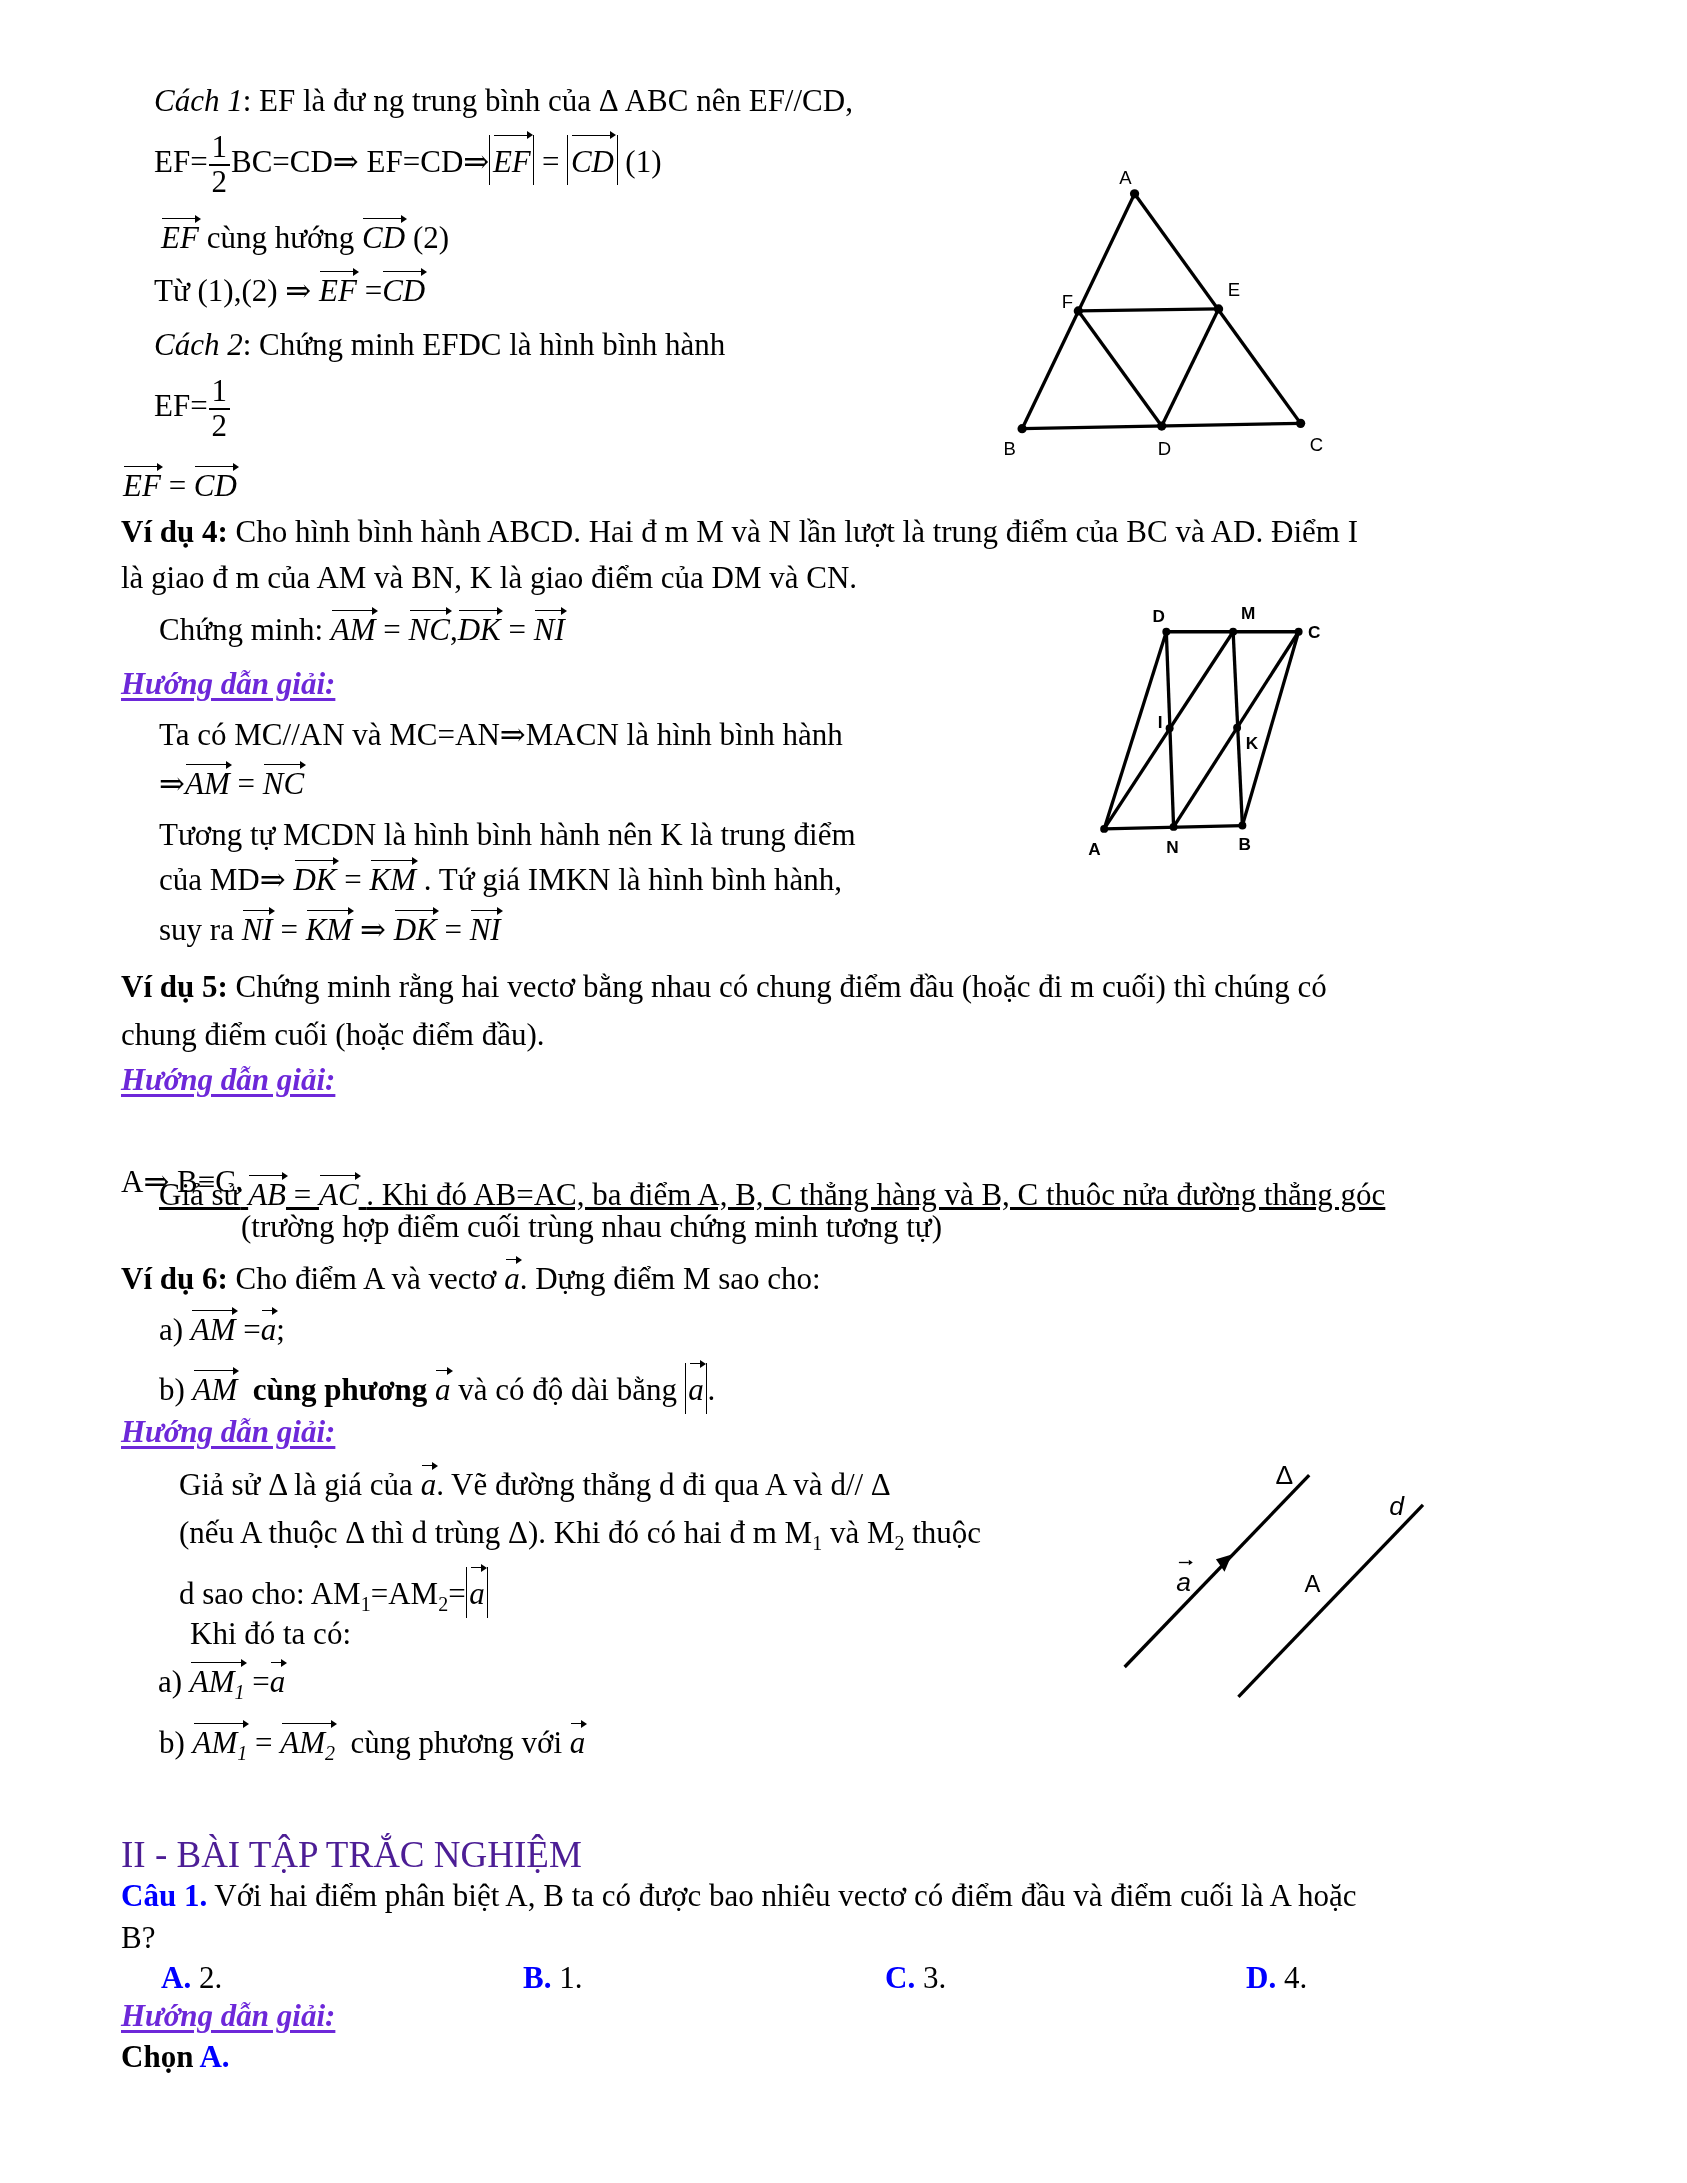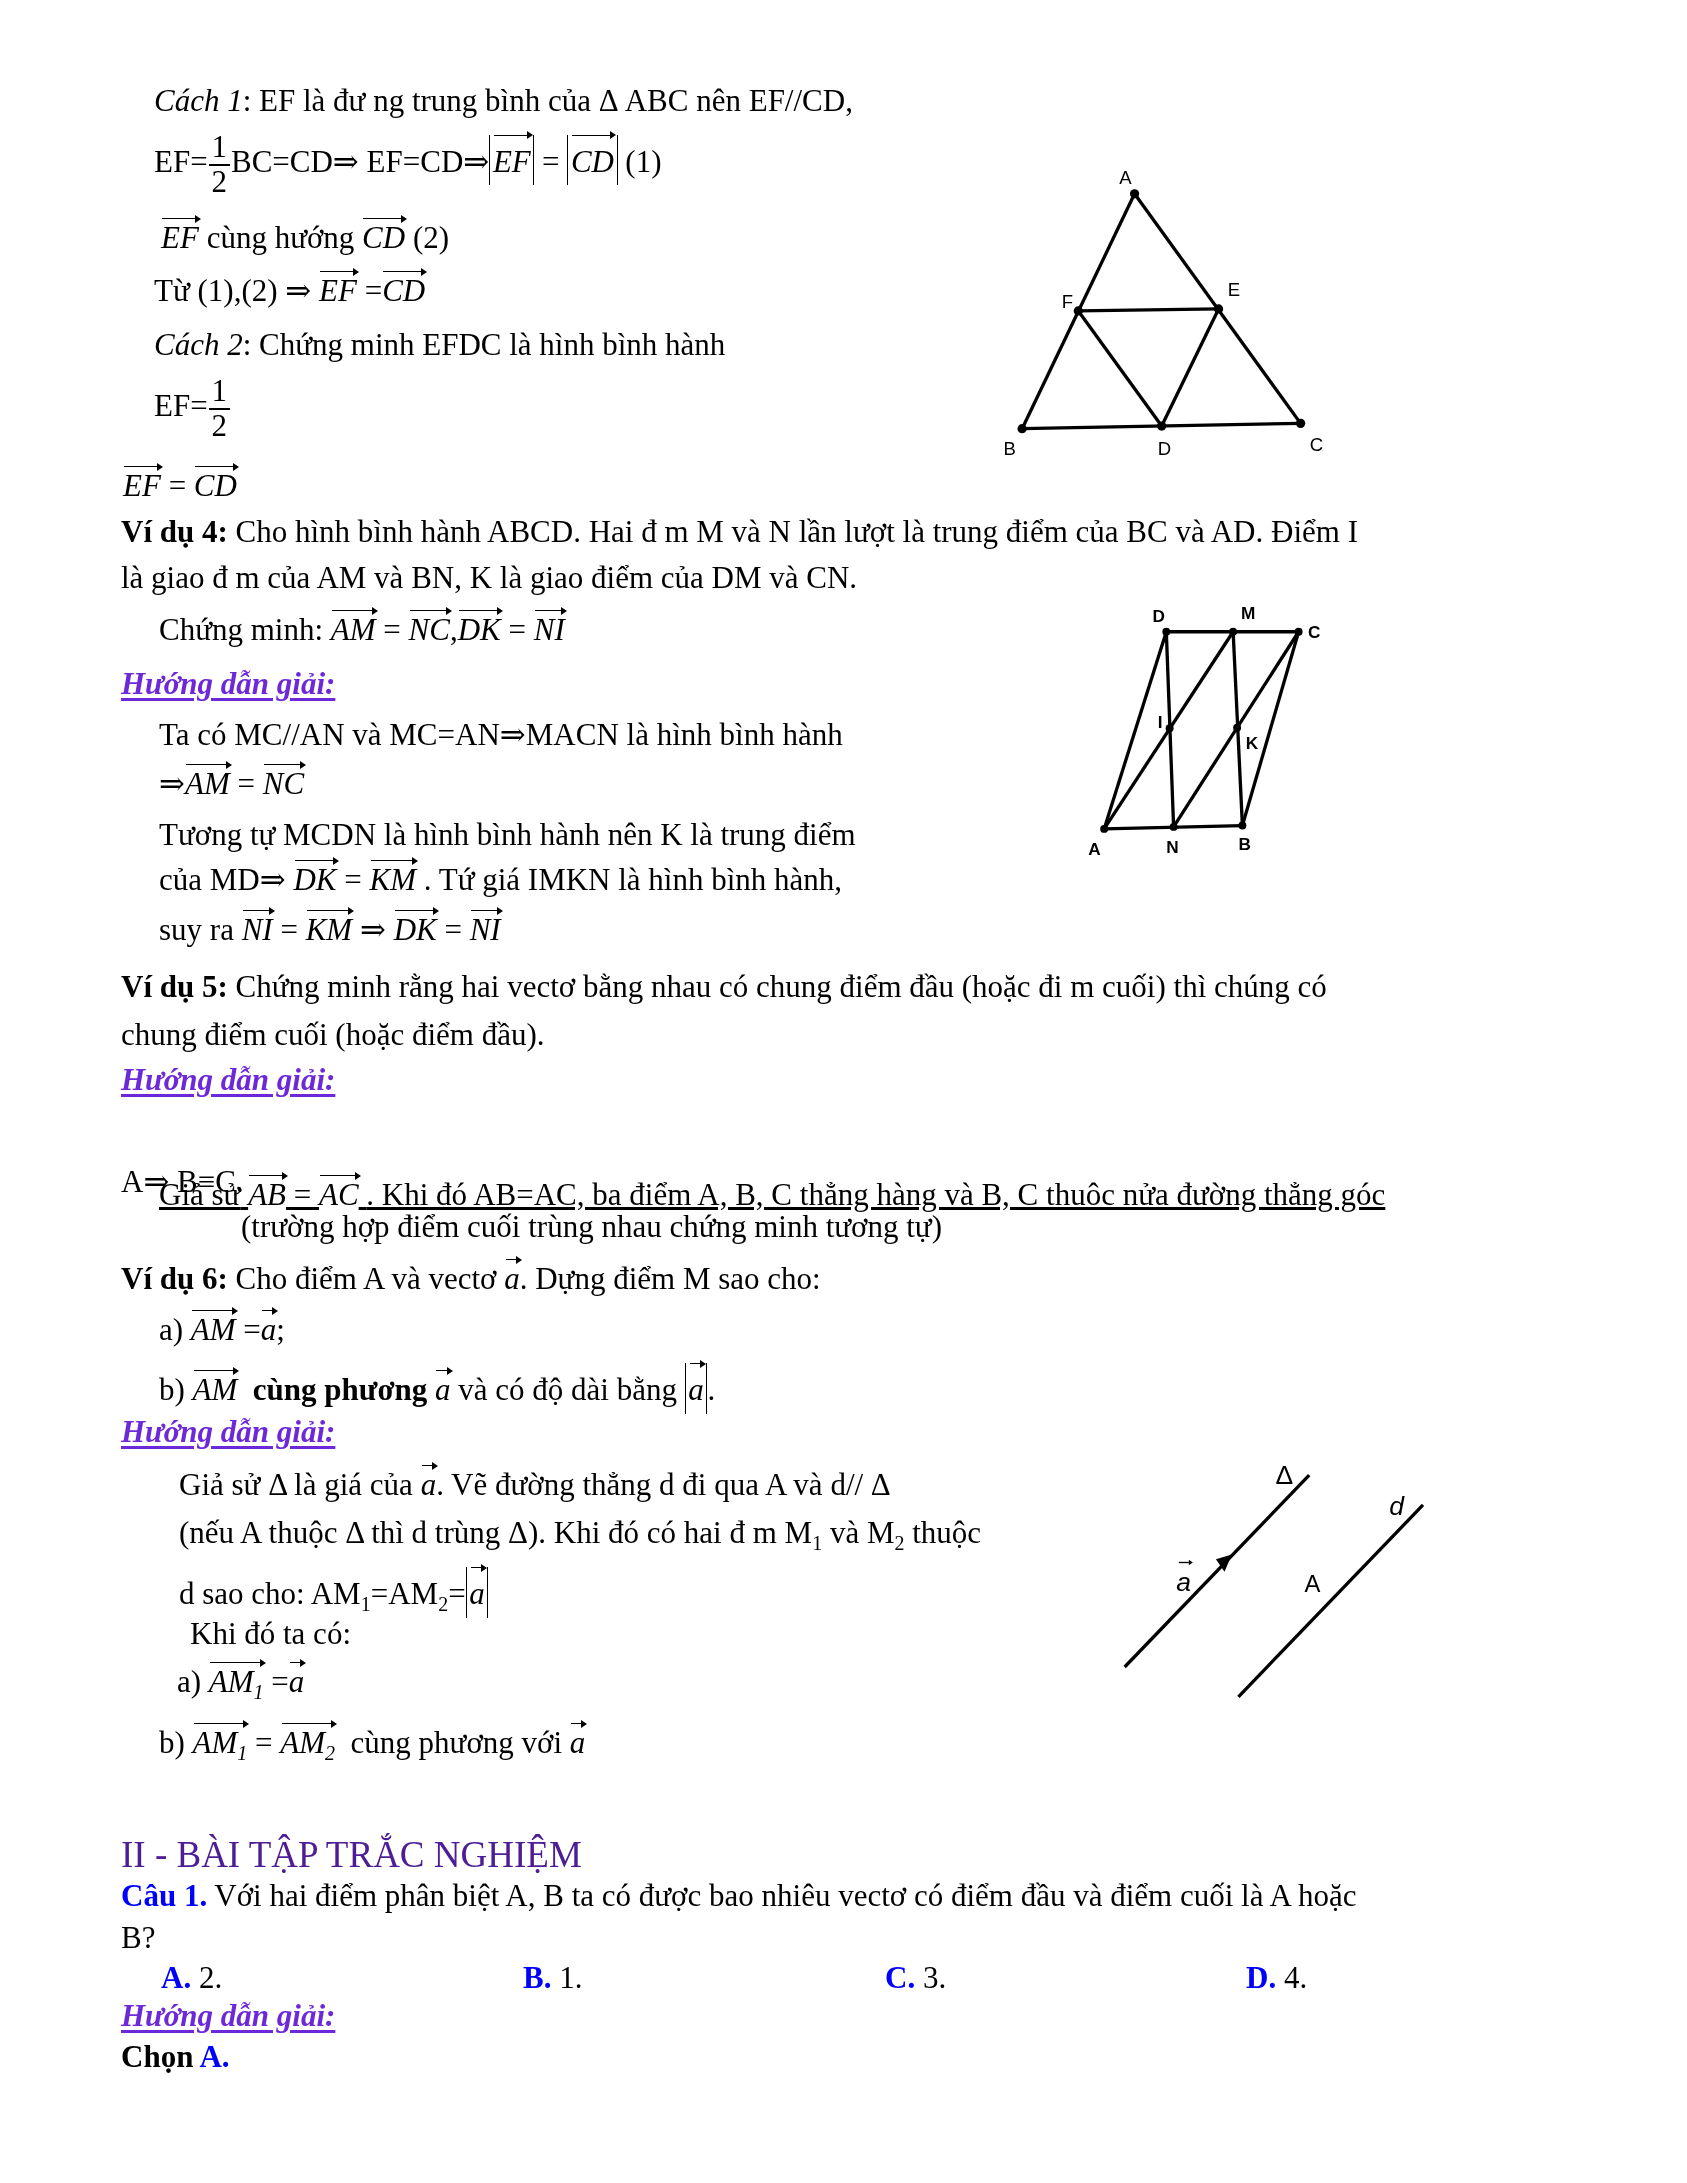--- a/index.html
+++ b/index.html
@@ -159,21 +159,21 @@
 <div class="ln" style="left:179px;top:1465px;">
   <span>Giả sử Δ là giá của</span> <span class="vec">a</span><span>. Vẽ đường thẳng d đi qua A và d// Δ</span>
 </div>
 <div class="ln" style="left:179px;top:1517px;">
   <span>(nếu A thuộc Δ thì d trùng Δ). Khi đó có hai đ   m M</span><sub>1</sub><span> và M</span><sub>2</sub><span> thuộc</span>
 </div>
 <div class="ln" style="left:179px;top:1567px;">
   <span>d sao cho: AM</span><sub>1</sub><span>=AM</span><sub>2</sub><span>=</span><span class="abs"><span class="vec">a</span></span>
 </div>
 <div class="ln" style="left:190px;top:1618px;">Khi đó ta có:</div>
-<div class="ln" style="left:177px;top:1662px;text-align:right;">
+<div class="ln" style="left:158px;top:1662px;text-align:right;">
   <span>a)</span> <span class="vec"><span>AM</span><sub>1</sub></span> =<span class="vec">a</span>
 </div>
 <div class="ln" style="left:159px;top:1723px;">
   <span>b)</span> <span class="vec"><span>AM</span><sub>1</sub></span> = <span class="vec"><span>AM</span><sub>2</sub></span>&nbsp; <span>cùng phương với</span> <span class="vec">a</span>
 </div>
 
 <svg style="position:absolute;left:0;top:0;" width="1687" height="2183" viewBox="0 0 2550 3300">
   <g stroke="#000" stroke-width="5" fill="none">
     <line x1="1700" y1="2520" x2="1979" y2="2230"></line>
     <line x1="1872" y1="2565" x2="2151" y2="2275"></line>

